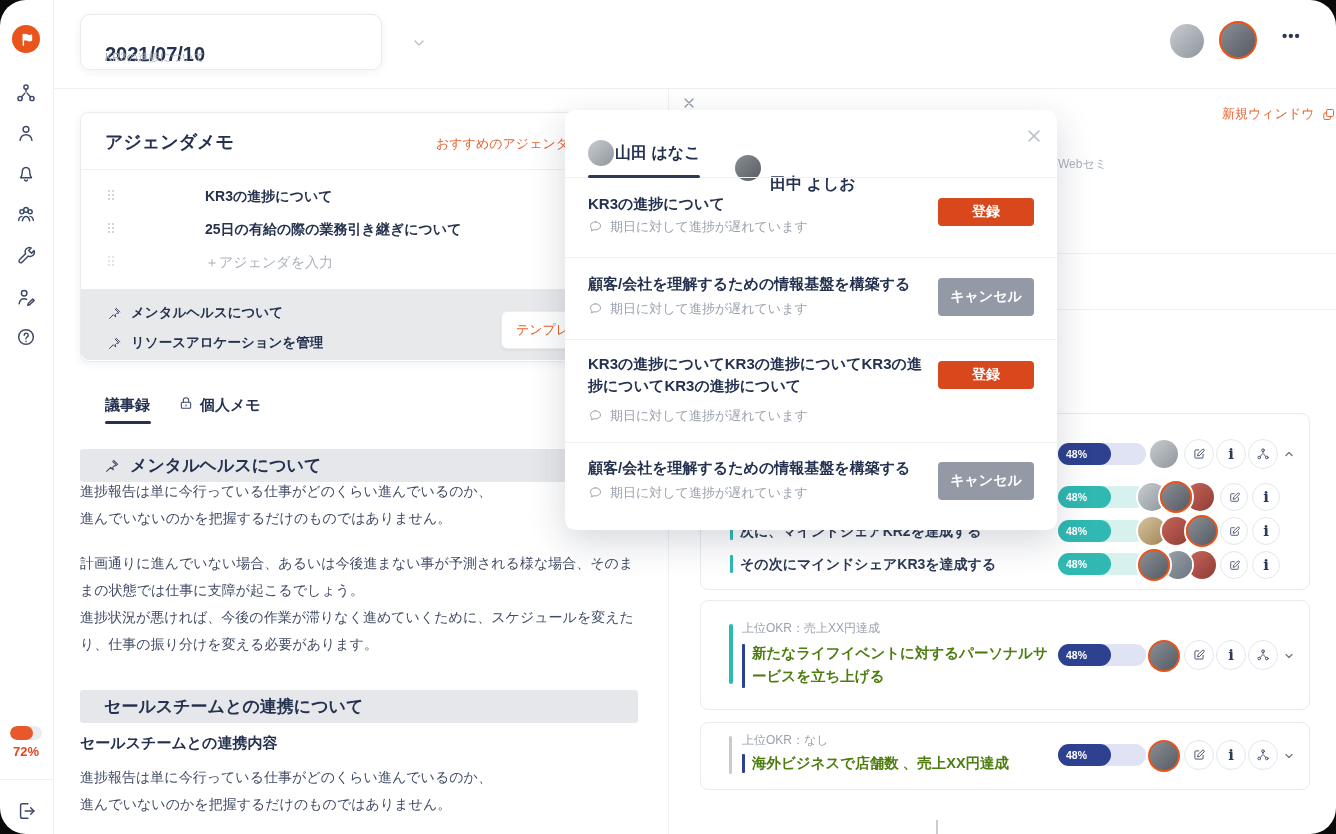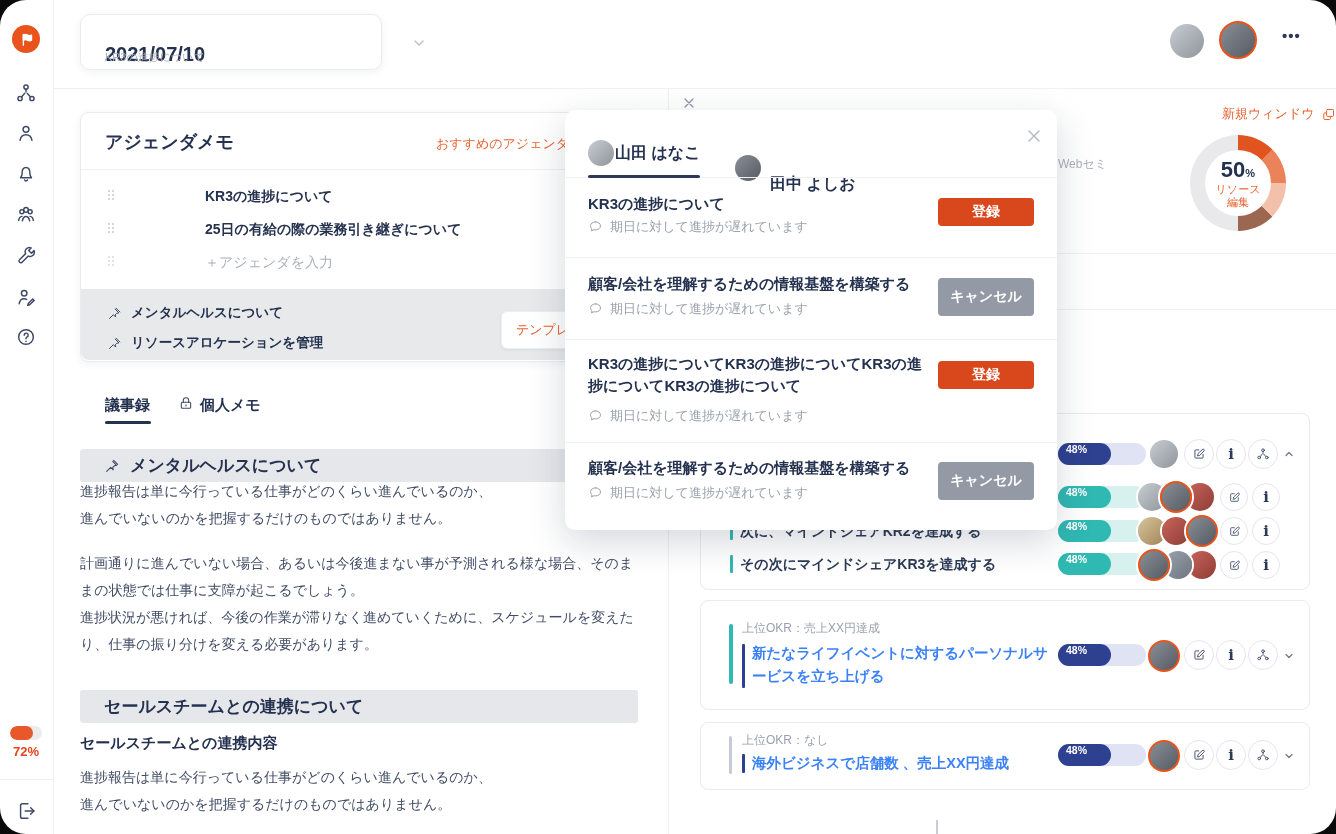--- a/index.html
+++ b/index.html
@@ -15,21 +15,21 @@
   .orange{color:#e8622f;}
   .bold{font-weight:bold;}
   .ic{stroke:#3d4a66;fill:none;stroke-width:1.6;stroke-linecap:round;stroke-linejoin:round;}
   .ic-grey{stroke:#9aa1ad;}
   .ic-orange{stroke:#e8622f;}
   .railbtn{position:absolute;left:15px;width:22px;height:22px;background:none;border:none;padding:0;cursor:pointer;}
   .icbtn{position:absolute;width:30px;height:30px;border-radius:50%;border:1px solid #e3e6ec;background:#fff;display:flex;align-items:center;justify-content:center;padding:0;cursor:pointer;}
   .icbtn.sm{width:28px;height:28px;}
   .infoglyph{font-family:"DejaVu Serif","Liberation Serif",serif;font-size:15px;color:#2c3a55;font-weight:bold;line-height:1;}
   .pill{position:absolute;width:88px;height:22px;border-radius:11px;}
-  .pill .fill{height:100%;width:60%;border-radius:11px;display:flex;align-items:flex-start;padding-left:8px;box-sizing:border-box;color:#fff;font-size:10.5px;font-weight:bold;}
+  .pill .fill{height:100%;width:60%;border-radius:11px;display:flex;align-items:center;padding-left:8px;box-sizing:border-box;color:#fff;font-size:10.5px;font-weight:bold;}
   .pill.blue{background:#dfe3f4;} .pill.blue .fill{background:#2e4190;}
   .pill.teal{background:#d7f1ef;} .pill.teal .fill{background:#30b8b2;}
   .av{position:absolute;border-radius:50%;box-shadow:0 0 0 2px #fff;}
   .av.ring{border:2px solid #e8541c;}
   .g1{background:linear-gradient(135deg,#c9cdd2,#8f959c);}
   .g2{background:linear-gradient(135deg,#8a8f96,#565b63);}
   .g3{background:linear-gradient(135deg,#d8c49e,#a08457);}
   .g4{background:linear-gradient(135deg,#c9645a,#8e3d36);}
   .g5{background:linear-gradient(135deg,#9aa3ad,#6d7680);}
   .hdgbar{position:absolute;left:80px;width:558px;height:33px;background:#e5e7ea;border-radius:3px;display:flex;align-items:center;}
@@ -46,21 +46,21 @@
   .mbtn.cancel{background:#939aa6;height:38px;}
   .mtitle{position:absolute;left:23px;font-size:15px;font-weight:bold;color:#24314f;}
   .mstatus{position:absolute;left:45px;font-size:13px;color:#9aa1ad;}
   .donut{position:absolute;left:1190px;top:135px;width:96px;height:96px;border-radius:50%;
          background:conic-gradient(#e2541f 0 12.5%,#ea835a 0 25%,#f3c0a9 0 37.5%,#9c6750 0 50%,#e9e9ec 0 100%);
          display:flex;align-items:center;justify-content:center;}
   .donut .hole{width:66px;height:66px;border-radius:50%;background:#fff;display:flex;flex-direction:column;align-items:center;justify-content:center;}
   .kraccent{position:absolute;width:3px;height:18px;background:#2fb9b3;border-radius:1px;}
   .krtitle{position:absolute;font-size:14px;font-weight:bold;color:#2c3a55;}
   .parentlbl{position:absolute;font-size:12px;color:#9aa1ad;}
-  .objtitle{position:absolute;font-size:14.5px;font-weight:bold;color:#3b82f6;line-height:23px;}
+  .objtitle{position:absolute;font-size:14.5px;font-weight:bold;color:#4d7c0f;line-height:23px;}
   .chev{position:absolute;width:14px;height:14px;background:none;border:none;padding:0;cursor:pointer;}
 </style>
 </head>
 <body>
 
 <div class="app">
 
   <div class="abs" style="left:0;top:0;width:53px;height:834px;border-right:1px solid #eef0f4;">
     <div class="abs" style="left:12px;top:25px;width:28px;height:28px;border-radius:50%;background:#e8541c;display:flex;align-items:center;justify-content:center;">
       <svg width="15" height="15" viewBox="0 0 24 24">
@@ -250,32 +250,20 @@
     <svg width="15" height="15" viewBox="0 0 24 24">
         <g class="ic ic-orange" stroke-width="1.8">
           <rect x="9" y="4" width="11" height="11" rx="1.5"></rect>
           <path d="M15 15v3.5A1.5 1.5 0 0 1 13.5 20H6a1.5 1.5 0 0 1-1.5-1.5V11A1.5 1.5 0 0 1 6 9.5h3"></path>
         </g>
       </svg>
   </div>
 
   <div class="abs lightgrey" style="left:1058px;top:156px;font-size:12px;">Webセミ</div>
 
-  <div class="donut">
-    <div class="hole">
-      <div style="display:flex;align-items:baseline;">
-        <span class="bold navy" style="font-size:22px;">50</span>
-        <span class="bold navy" style="font-size:11px;">%</span>
-      </div>
-      <div class="orange" style="font-size:11px;line-height:13px;text-align:center;cursor:pointer;">
-        <div>リソース</div>
-        <div>編集</div>
-      </div>
-    </div>
-  </div>
 
   <div class="hline" style="left:669px;top:253px;width:667px;"></div>
   <div class="hline" style="left:669px;top:309px;width:667px;"></div>
 
   <div class="card" style="left:700px;top:413px;width:608px;height:175px;border-radius:8px;"></div>
 
   <div class="pill blue" style="left:1058px;top:443px;">
     <div class="fill">
         <span>48%</span>
       </div>

